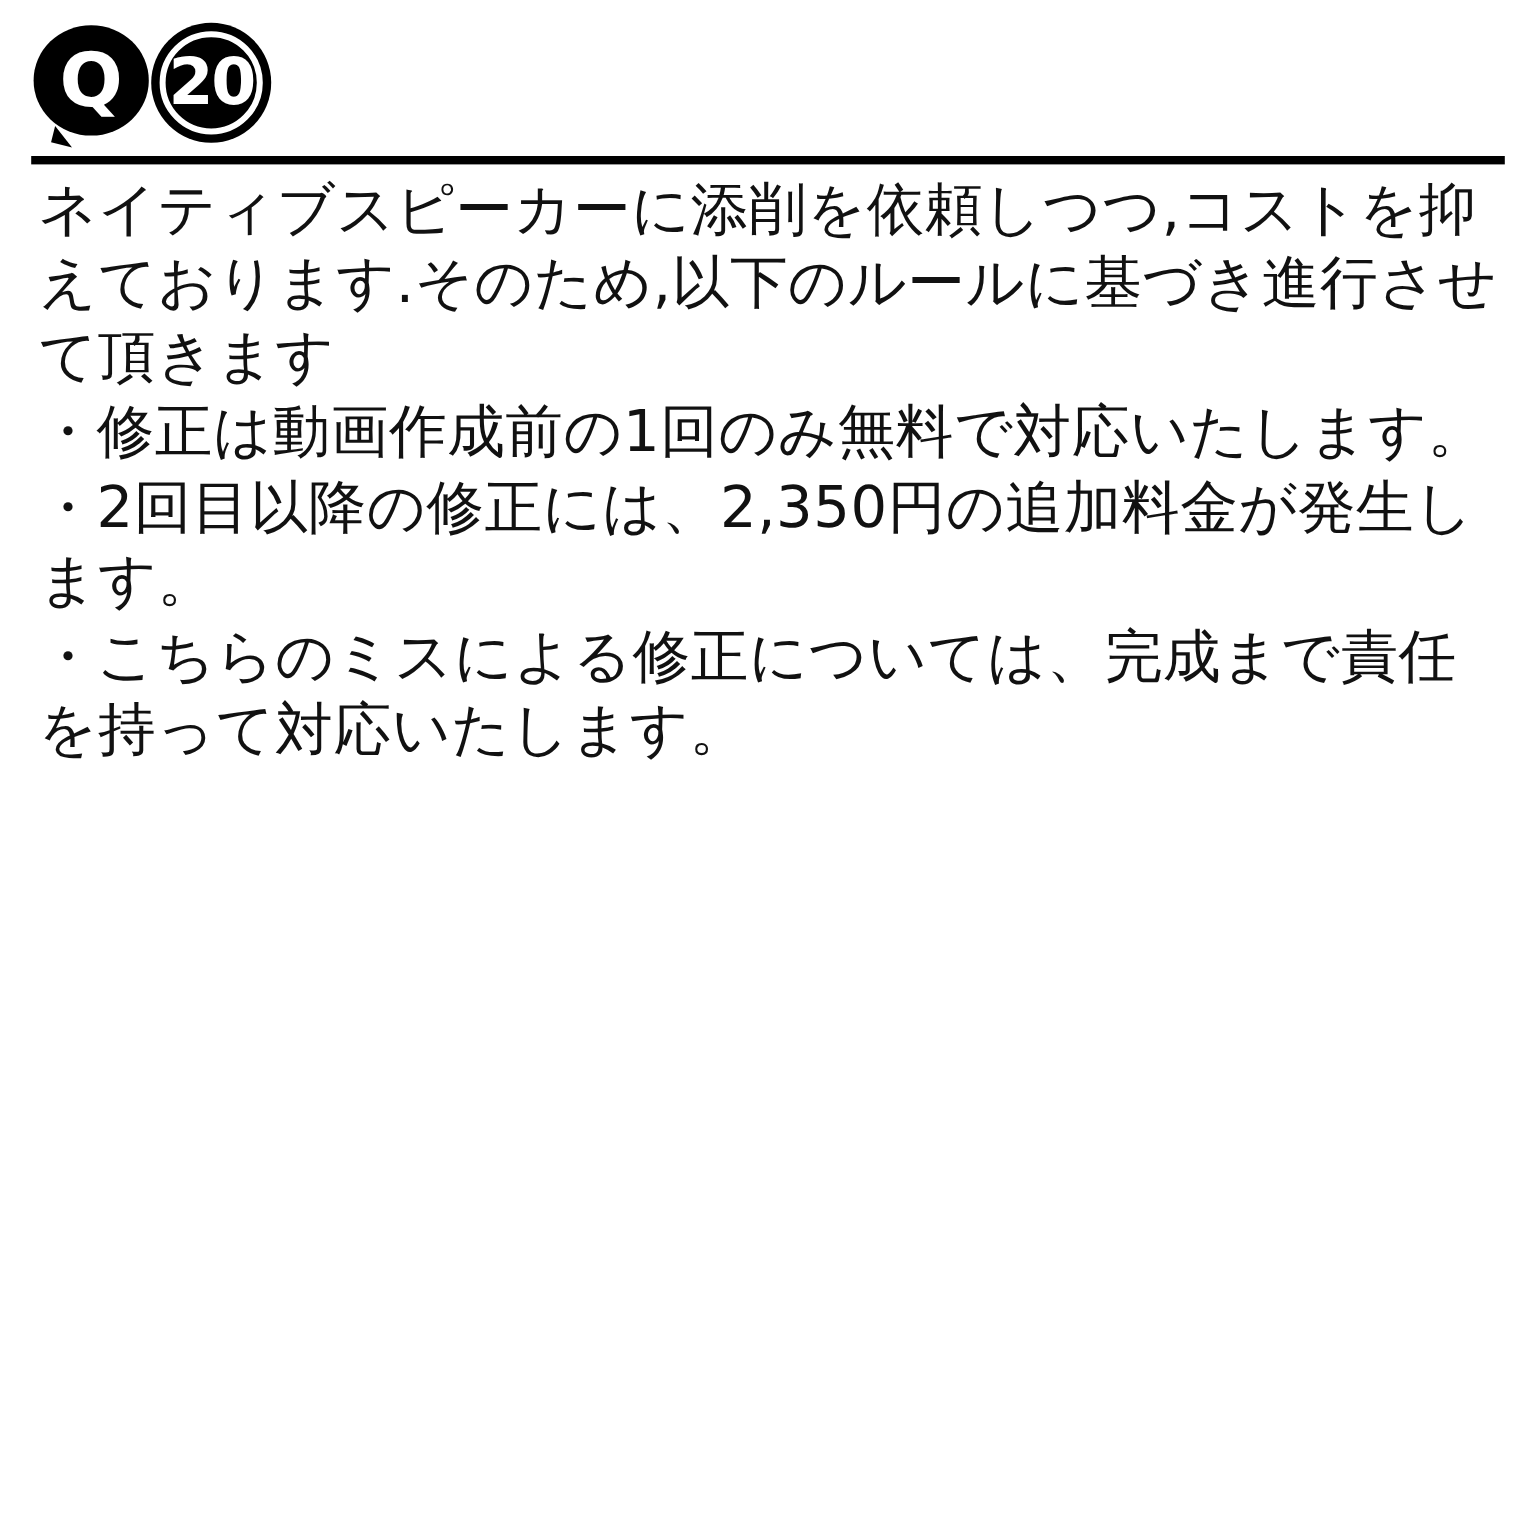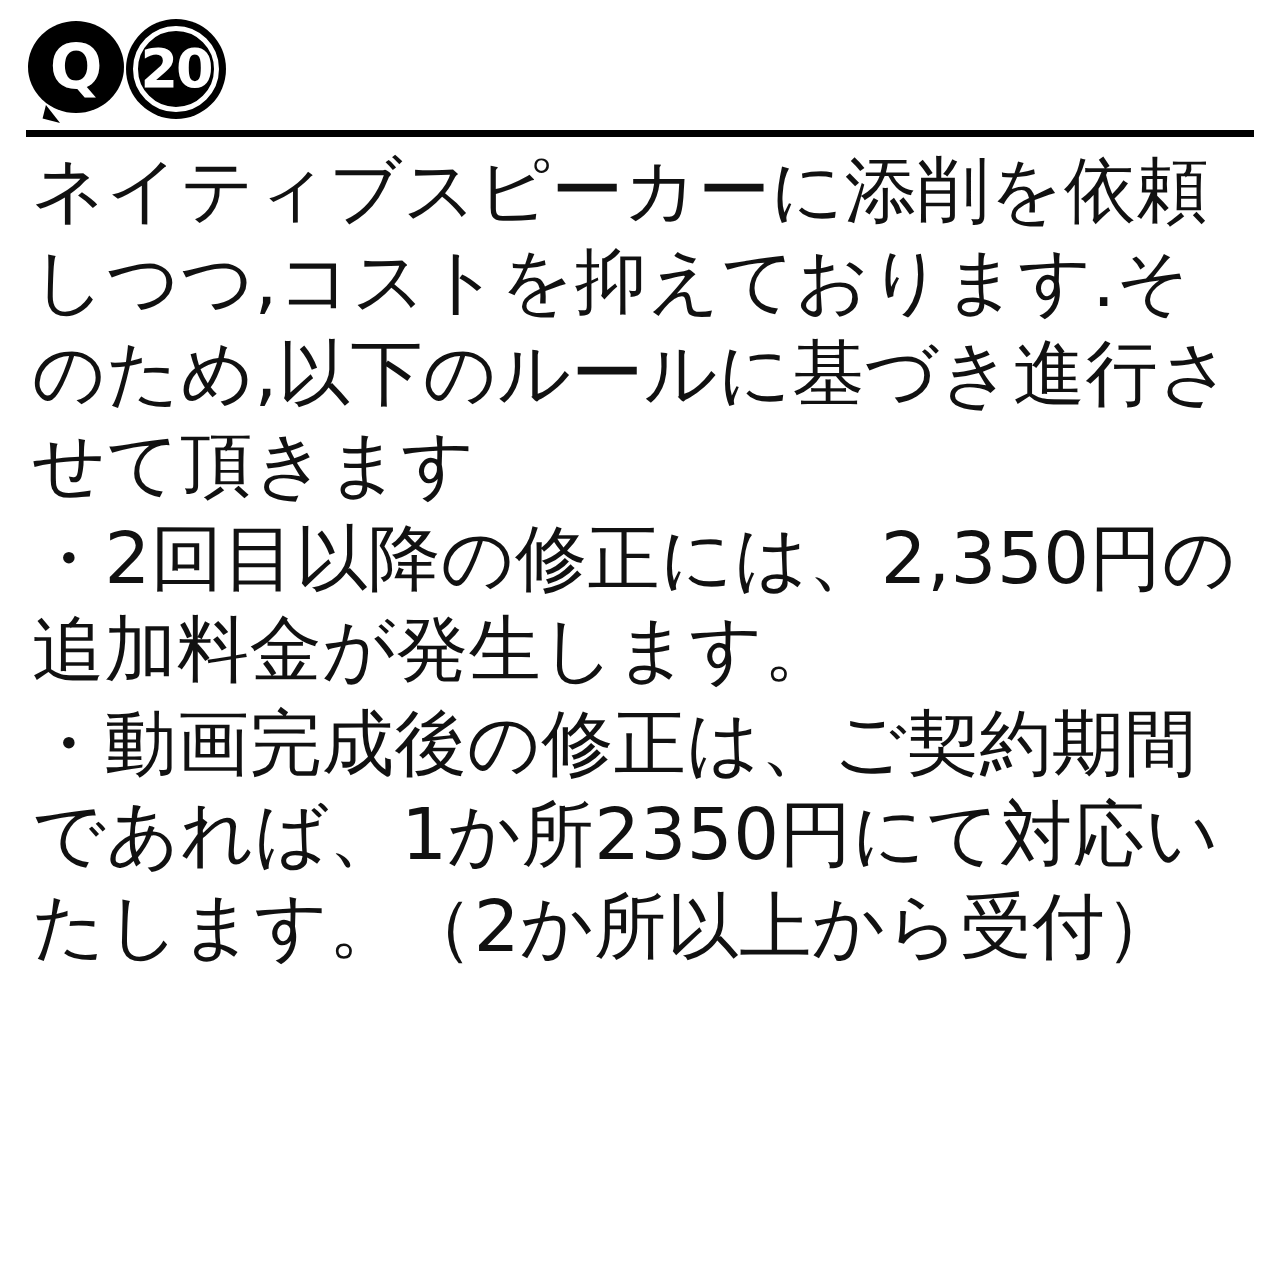--- a/index.html
+++ b/index.html
@@ -119,21 +119,21 @@
 
   .rule {
     height: 7px;
     background: #000;
     margin: 2px 0 8px 0;
     width: 1228px;
   }
 
   
   .body-text {
-    font-size: 72px;
+    font-size: 48px;
     font-weight: 500;
     line-height: 1.27;
     letter-spacing: 0.5px;
     padding-left: 6px;
   }
   .para {
     margin: 0 0 2px 0;
     white-space: pre-wrap;
   }
 </style>
@@ -155,17 +155,18 @@
       <div class="ring"></div>
       <div class="num">20</div>
     </div>
 
   </div>
 
   <div class="rule"></div>
 
   <div class="body-text">
     <p class="para">ネイティブスピーカーに添削を依頼しつつ,コストを抑えております.そのため,以下のルールに基づき進行させて頂きます</p>
+    <p class="para">・修正は動画作成前の1回のみ無料で対応いたします。</p>
     <p class="para">・2回目以降の修正には、2,350円の追加料金が発生します。</p>
-    <p class="para">・動画完成後の修正は、ご契約期間であれば、1か所2350円にて対応いたします。（2か所以上から受付）</p>
+    <p class="para">・こちらのミスによる修正については、完成まで責任を持って対応いたします。</p>
   </div>
 
 </div>
 
 </body></html>

